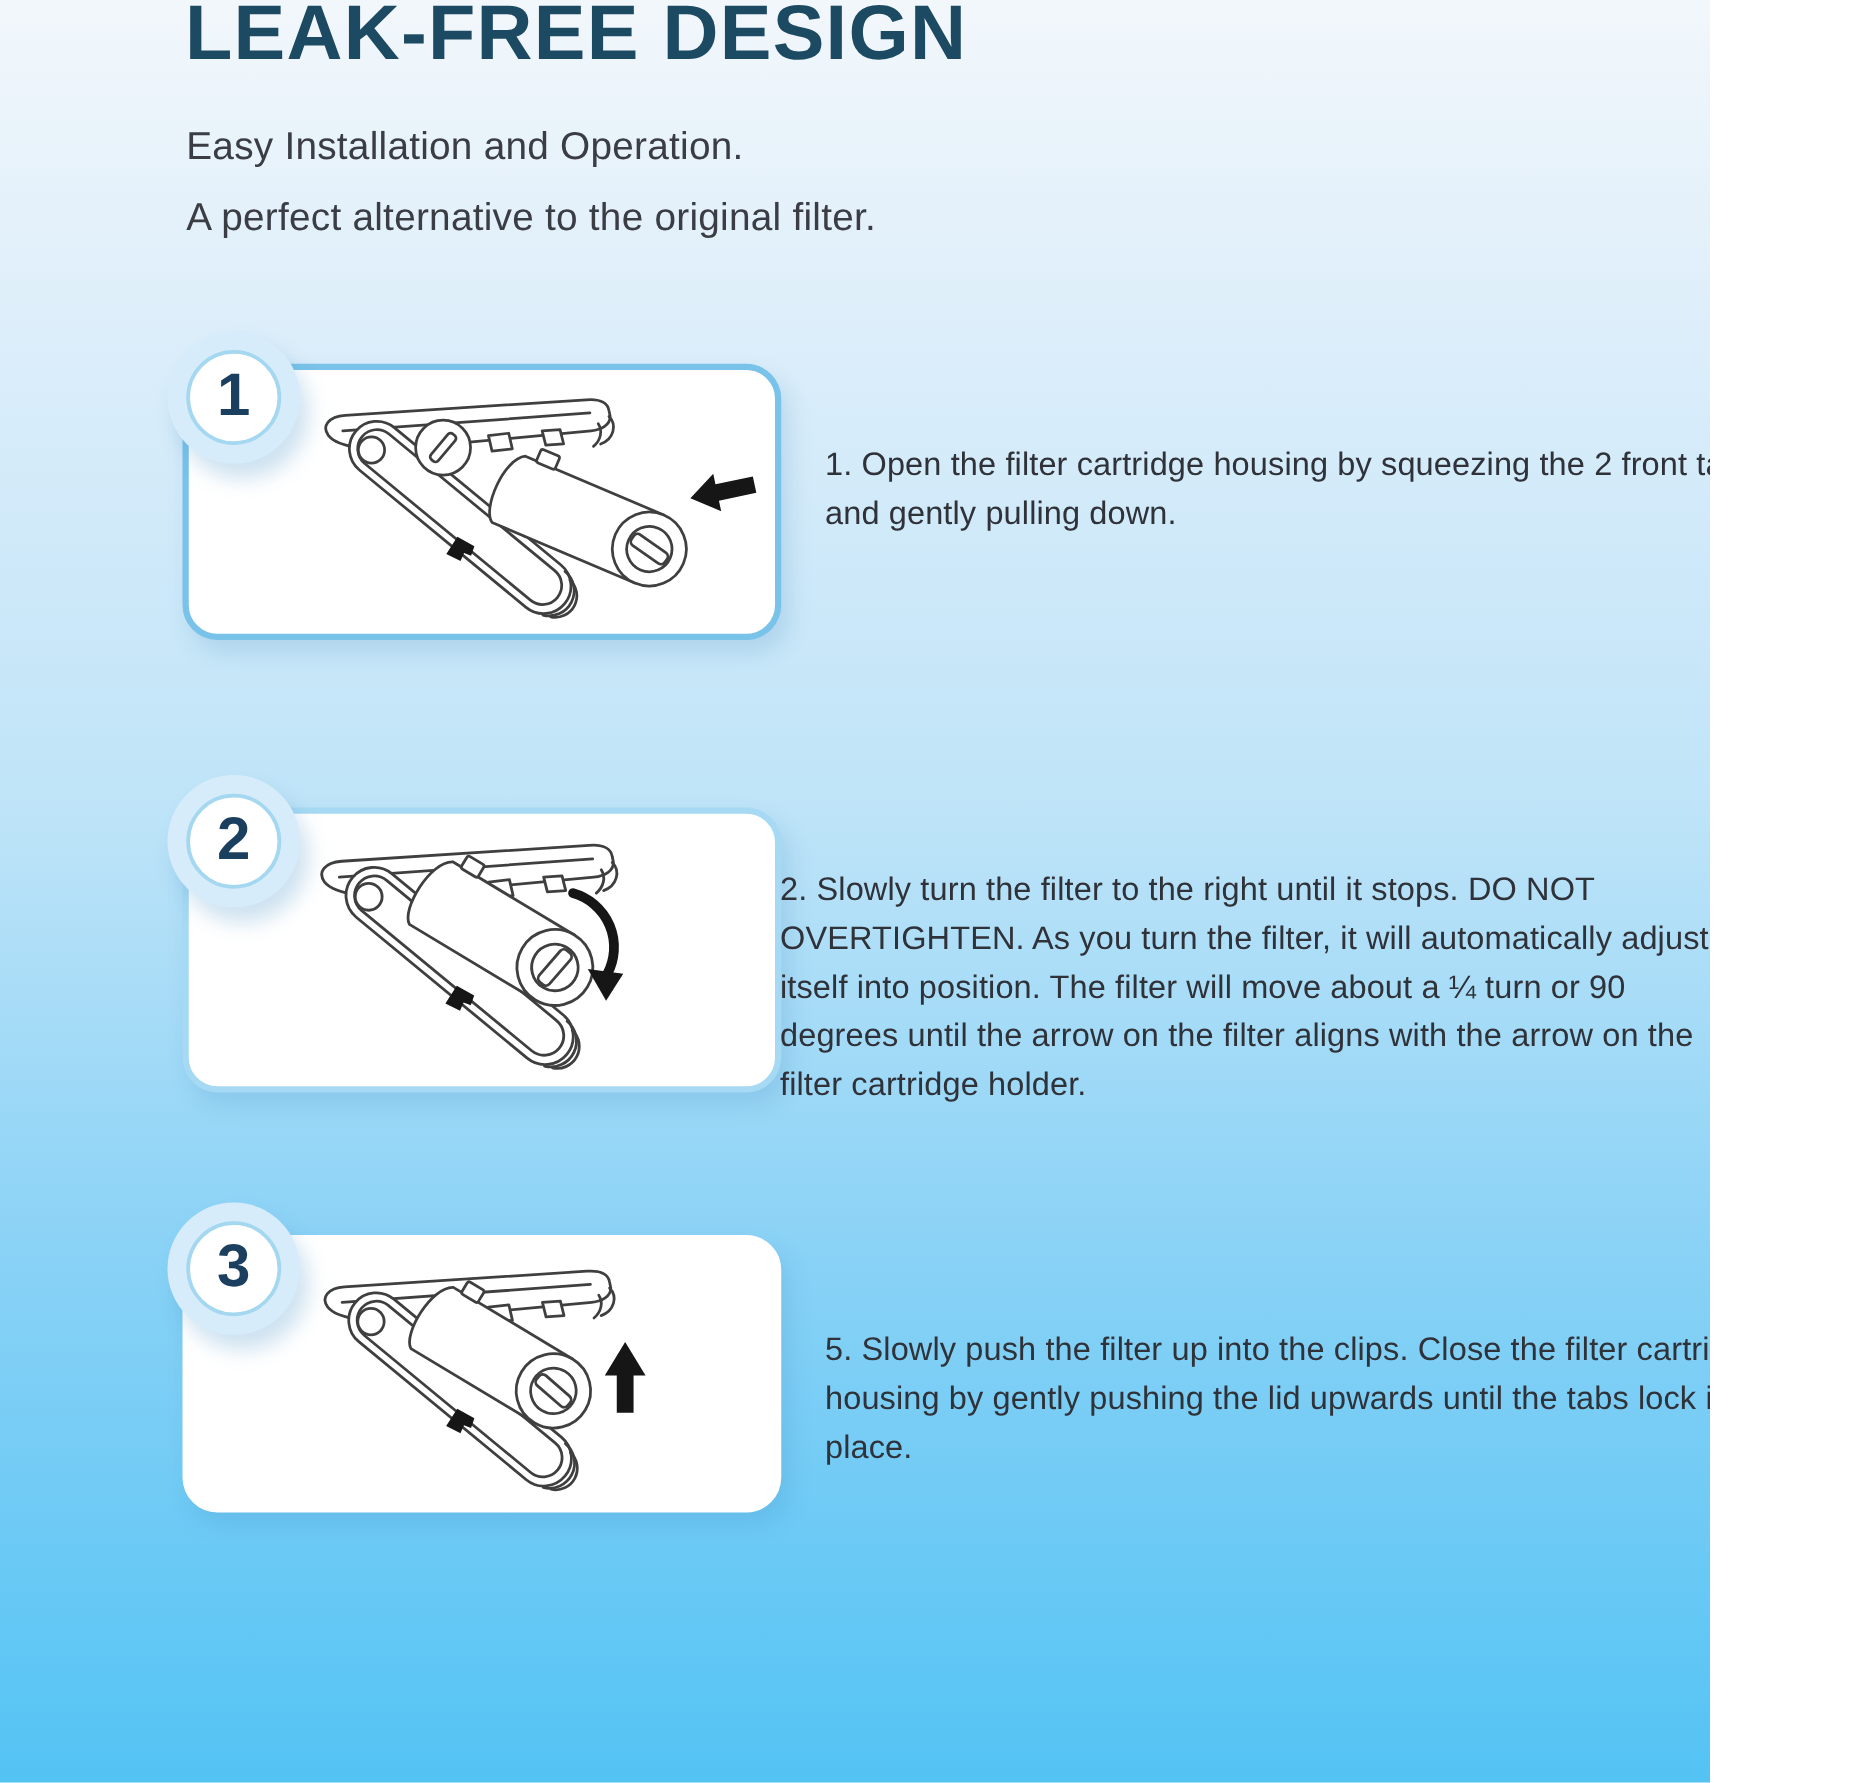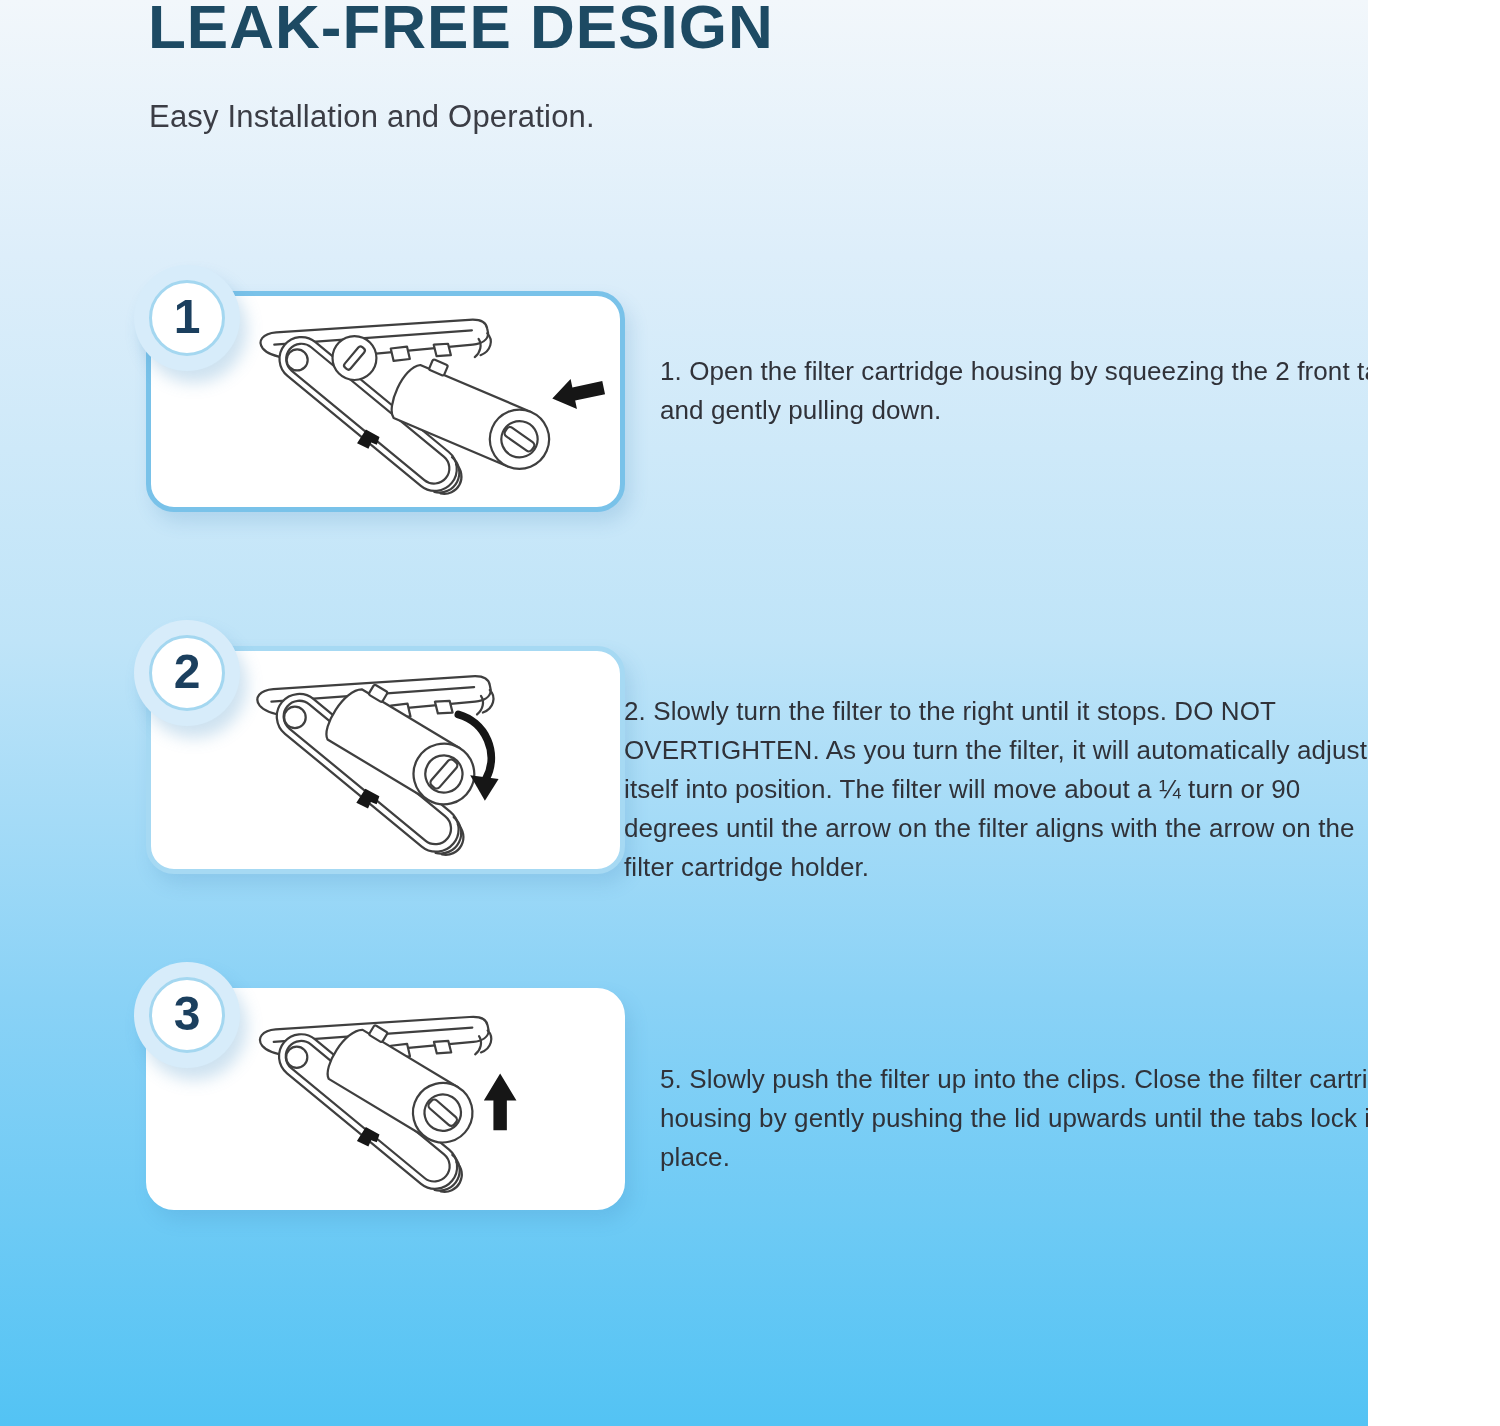--- a/index.html
+++ b/index.html
@@ -77,20 +77,21 @@
   .text-2{left:624px;top:676px;}
   .text-3{left:660px;top:1044px;}
 </style>
 </head>
 <body>
 
 <div class="page">
 
   <h1 class="title">LEAK-FREE DESIGN</h1>
   <p class="sub sub1">Easy Installation and Operation.</p>
+  <p class="sub sub2">A perfect alternative to the original filter.</p>
 
   <section>
     <div class="card card-1">
       <div class="badge">
         <div class="badge-inner">
           <span>1</span>
         </div>
       </div>
       <svg class="art" viewBox="0 0 479 221" aria-hidden="true">
 

